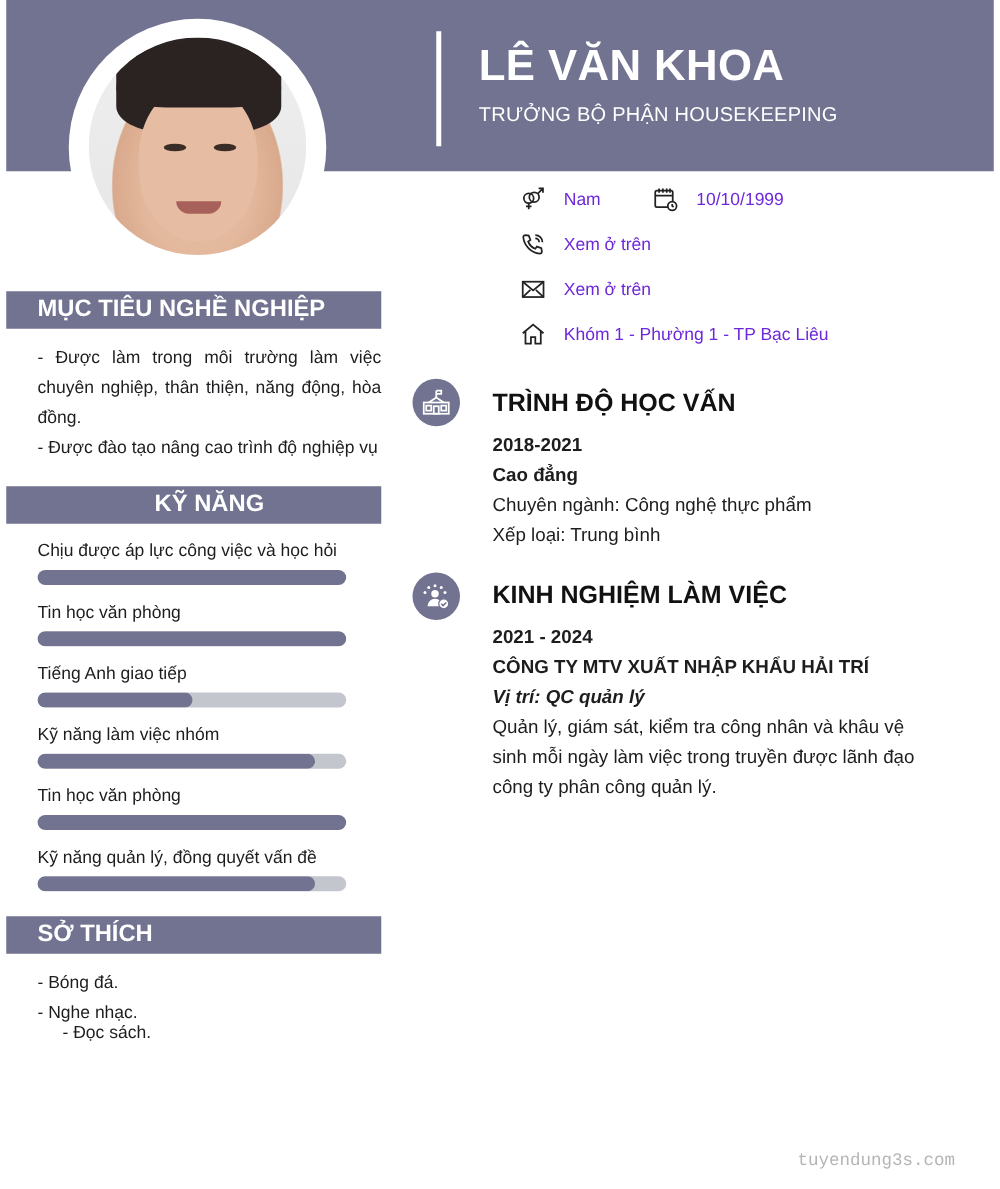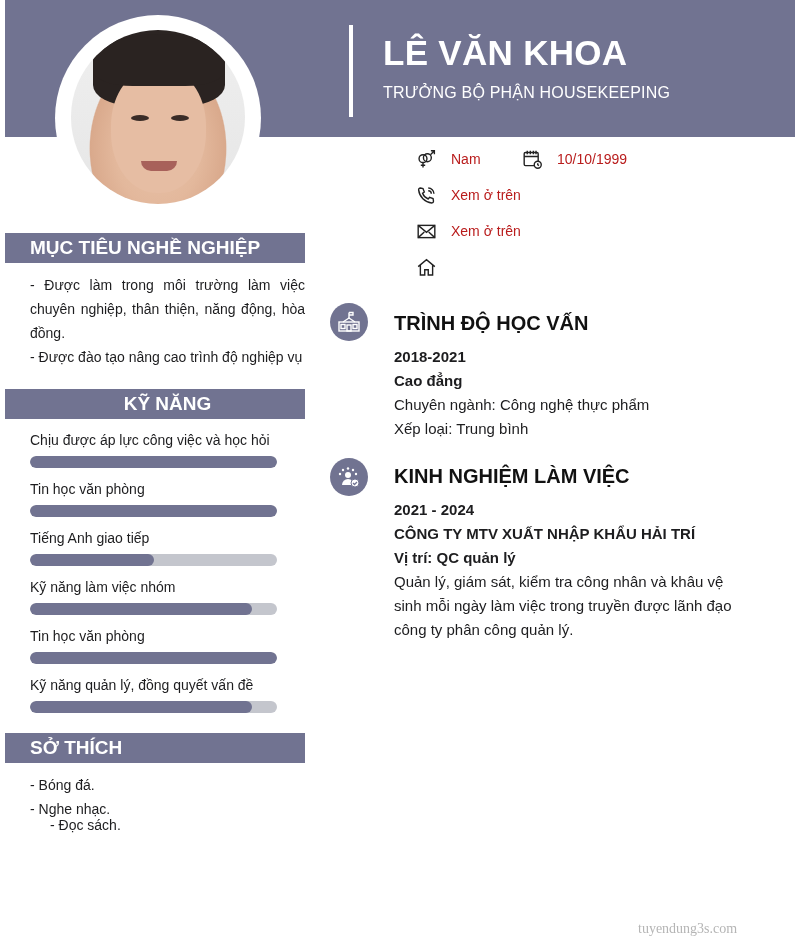--- a/index.html
+++ b/index.html
@@ -15,41 +15,41 @@
   .photo .face { position: absolute; left: 40px; top: 38px; width: 95px; height: 125px; border-radius: 46% 46% 48% 48%; background: #e6bda3; }
   .photo .hair { position: absolute; left: 22px; top: 6px; width: 132px; height: 70px; border-radius: 50% 50% 30% 30%; background: #2a2321; }
   .photo .eye { position: absolute; top: 85px; width: 18px; height: 6px; border-radius: 50%; background: #3a2c27; }
   .photo .eye.l { left: 60px; } .photo .eye.r { left: 100px; }
   .photo .mouth { position: absolute; left: 70px; top: 131px; width: 36px; height: 10px; border-radius: 0 0 18px 18px; background: #a8615a; }
 
   .name-divider { position: absolute; left: 349px; top: 25px; width: 4px; height: 92px; background: #ffffff; }
   .name { position: absolute; left: 383px; top: 33px; font-size: 35px; font-weight: bold; color: #ffffff; letter-spacing: 0.3px; }
   .job-title { position: absolute; left: 383px; top: 84px; font-size: 16px; color: #ffffff; letter-spacing: 0.2px; }
 
-  .info-row { position: absolute; display: flex; align-items: center; font-size: 14px; color: #b91c1c; }
+  .info-row { position: absolute; display: flex; align-items: center; font-size: 14px; color: #6d28d9; }
   .info-row .ico { width: 22px; height: 22px; margin-right: 14px; display: inline-flex; align-items: center; justify-content: center; }
   .info-row svg { width: 21px; height: 21px; }
 
   .left-heading { position: absolute; left: 5px; width: 300px; height: 30px; background: #717391; color: #ffffff;
                   font-size: 19px; font-weight: bold; padding-left: 25px; line-height: 30px; }
   .left-text { position: absolute; left: 30px; width: 275px; font-size: 14px; line-height: 24px; color: #1d1d1f; }
   .left-text.justify { text-align: justify; }
 
   .skill-label { position: absolute; left: 30px; font-size: 14px; color: #1d1d1f; }
   .skill-track { position: absolute; left: 30px; width: 247px; height: 12px; border-radius: 6px; background: #c4c6cd; overflow: hidden; }
   .skill-fill { height: 100%; border-radius: 6px; background: #717391; }
 
   .sec-icon { position: absolute; left: 330px; width: 38px; height: 38px; border-radius: 50%; background: #717391;
               display: flex; align-items: center; justify-content: center; }
   .sec-icon svg { width: 26px; height: 26px; }
   .right-heading { position: absolute; left: 394px; font-size: 20px; font-weight: bold; color: #111111; }
   .right-text { position: absolute; left: 394px; width: 340px; font-size: 15px; line-height: 24px; color: #1d1d1f; }
   .right-text .b { font-weight: bold; }
 
-  .watermark { position: absolute; left: 638px; top: 921px; font-family: Liberation Serif, serif; font-size: 14px; color: #b5b5b5; }
+  .watermark { position: absolute; left: 638px; top: 921px; font-family: Liberation Mono, monospace; font-size: 14px; color: #b5b5b5; }
 </style>
 </head>
 <body>
 
 <div class="header-band"></div>
 <div class="photo-ring"></div>
 <div class="photo">
   <div class="hair"></div>
   <div class="face"></div>
   <div class="hair" style="top:4px;height:52px;"></div>
@@ -99,20 +99,21 @@
       </svg>
   </span>
   <span>Xem ở trên</span>
 </div>
 <div class="info-row" style="left:415px; top:256px;">
   <span class="ico">
     <svg viewBox="0 0 24 24" fill="none" stroke="#222" stroke-width="1.6">
         <path d="M2.5 11L12 3l9.5 8M5 9v11.5h5v-6h4v6h5V9"></path>
       </svg>
   </span>
+  <span>Khóm 1 - Phường 1 - TP Bạc Liêu</span>
 </div>
 
 <div class="left-heading" style="top:233px;">MỤC TIÊU NGHỀ NGHIỆP</div>
 <div class="left-text justify" style="top:273px;">- Được làm trong môi trường làm việc chuyên nghiệp, thân thiện, năng động, hòa đồng.</div>
 <div class="left-text" style="top:345px;">- Được đào tạo nâng cao trình độ nghiệp vụ</div>
 
 <div class="left-heading" style="top:389px;text-align:center;">KỸ NĂNG</div>
 
 <div class="skill-label" style="top:432px;">Chịu được áp lực công việc và học hỏi</div>
 <div class="skill-track" style="top:456px;">
@@ -174,16 +175,16 @@
       <circle cx="4" cy="10" r="1.2"></circle>
       <circle cx="7" cy="6" r="1.2"></circle>
       <circle cx="12" cy="4.5" r="1.2"></circle>
       <circle cx="17" cy="6" r="1.2"></circle>
       <circle cx="20" cy="10" r="1.2"></circle>
     </svg>
 </div>
 <div class="right-heading" style="top:465px;">KINH NGHIỆM LÀM VIỆC</div>
 <div class="right-text" style="top:498px;"><span class="b">2021 - 2024</span></div>
 <div class="right-text" style="top:522px;"><span class="b">CÔNG TY MTV XUẤT NHẬP KHẨU HẢI TRÍ</span></div>
-<div class="right-text" style="top:546px;"><span class="b">Vị trí: QC quản lý</span></div>
+<div class="right-text" style="top:546px;font-style:italic;"><span class="b">Vị trí: QC quản lý</span></div>
 <div class="right-text" style="top:570px;">Quản lý, giám sát, kiểm tra công nhân và khâu vệ sinh mỗi ngày làm việc trong truyền được lãnh đạo công ty phân công quản lý.</div>
 
 <div class="watermark">tuyendung3s.com</div>
 
 </body></html>

